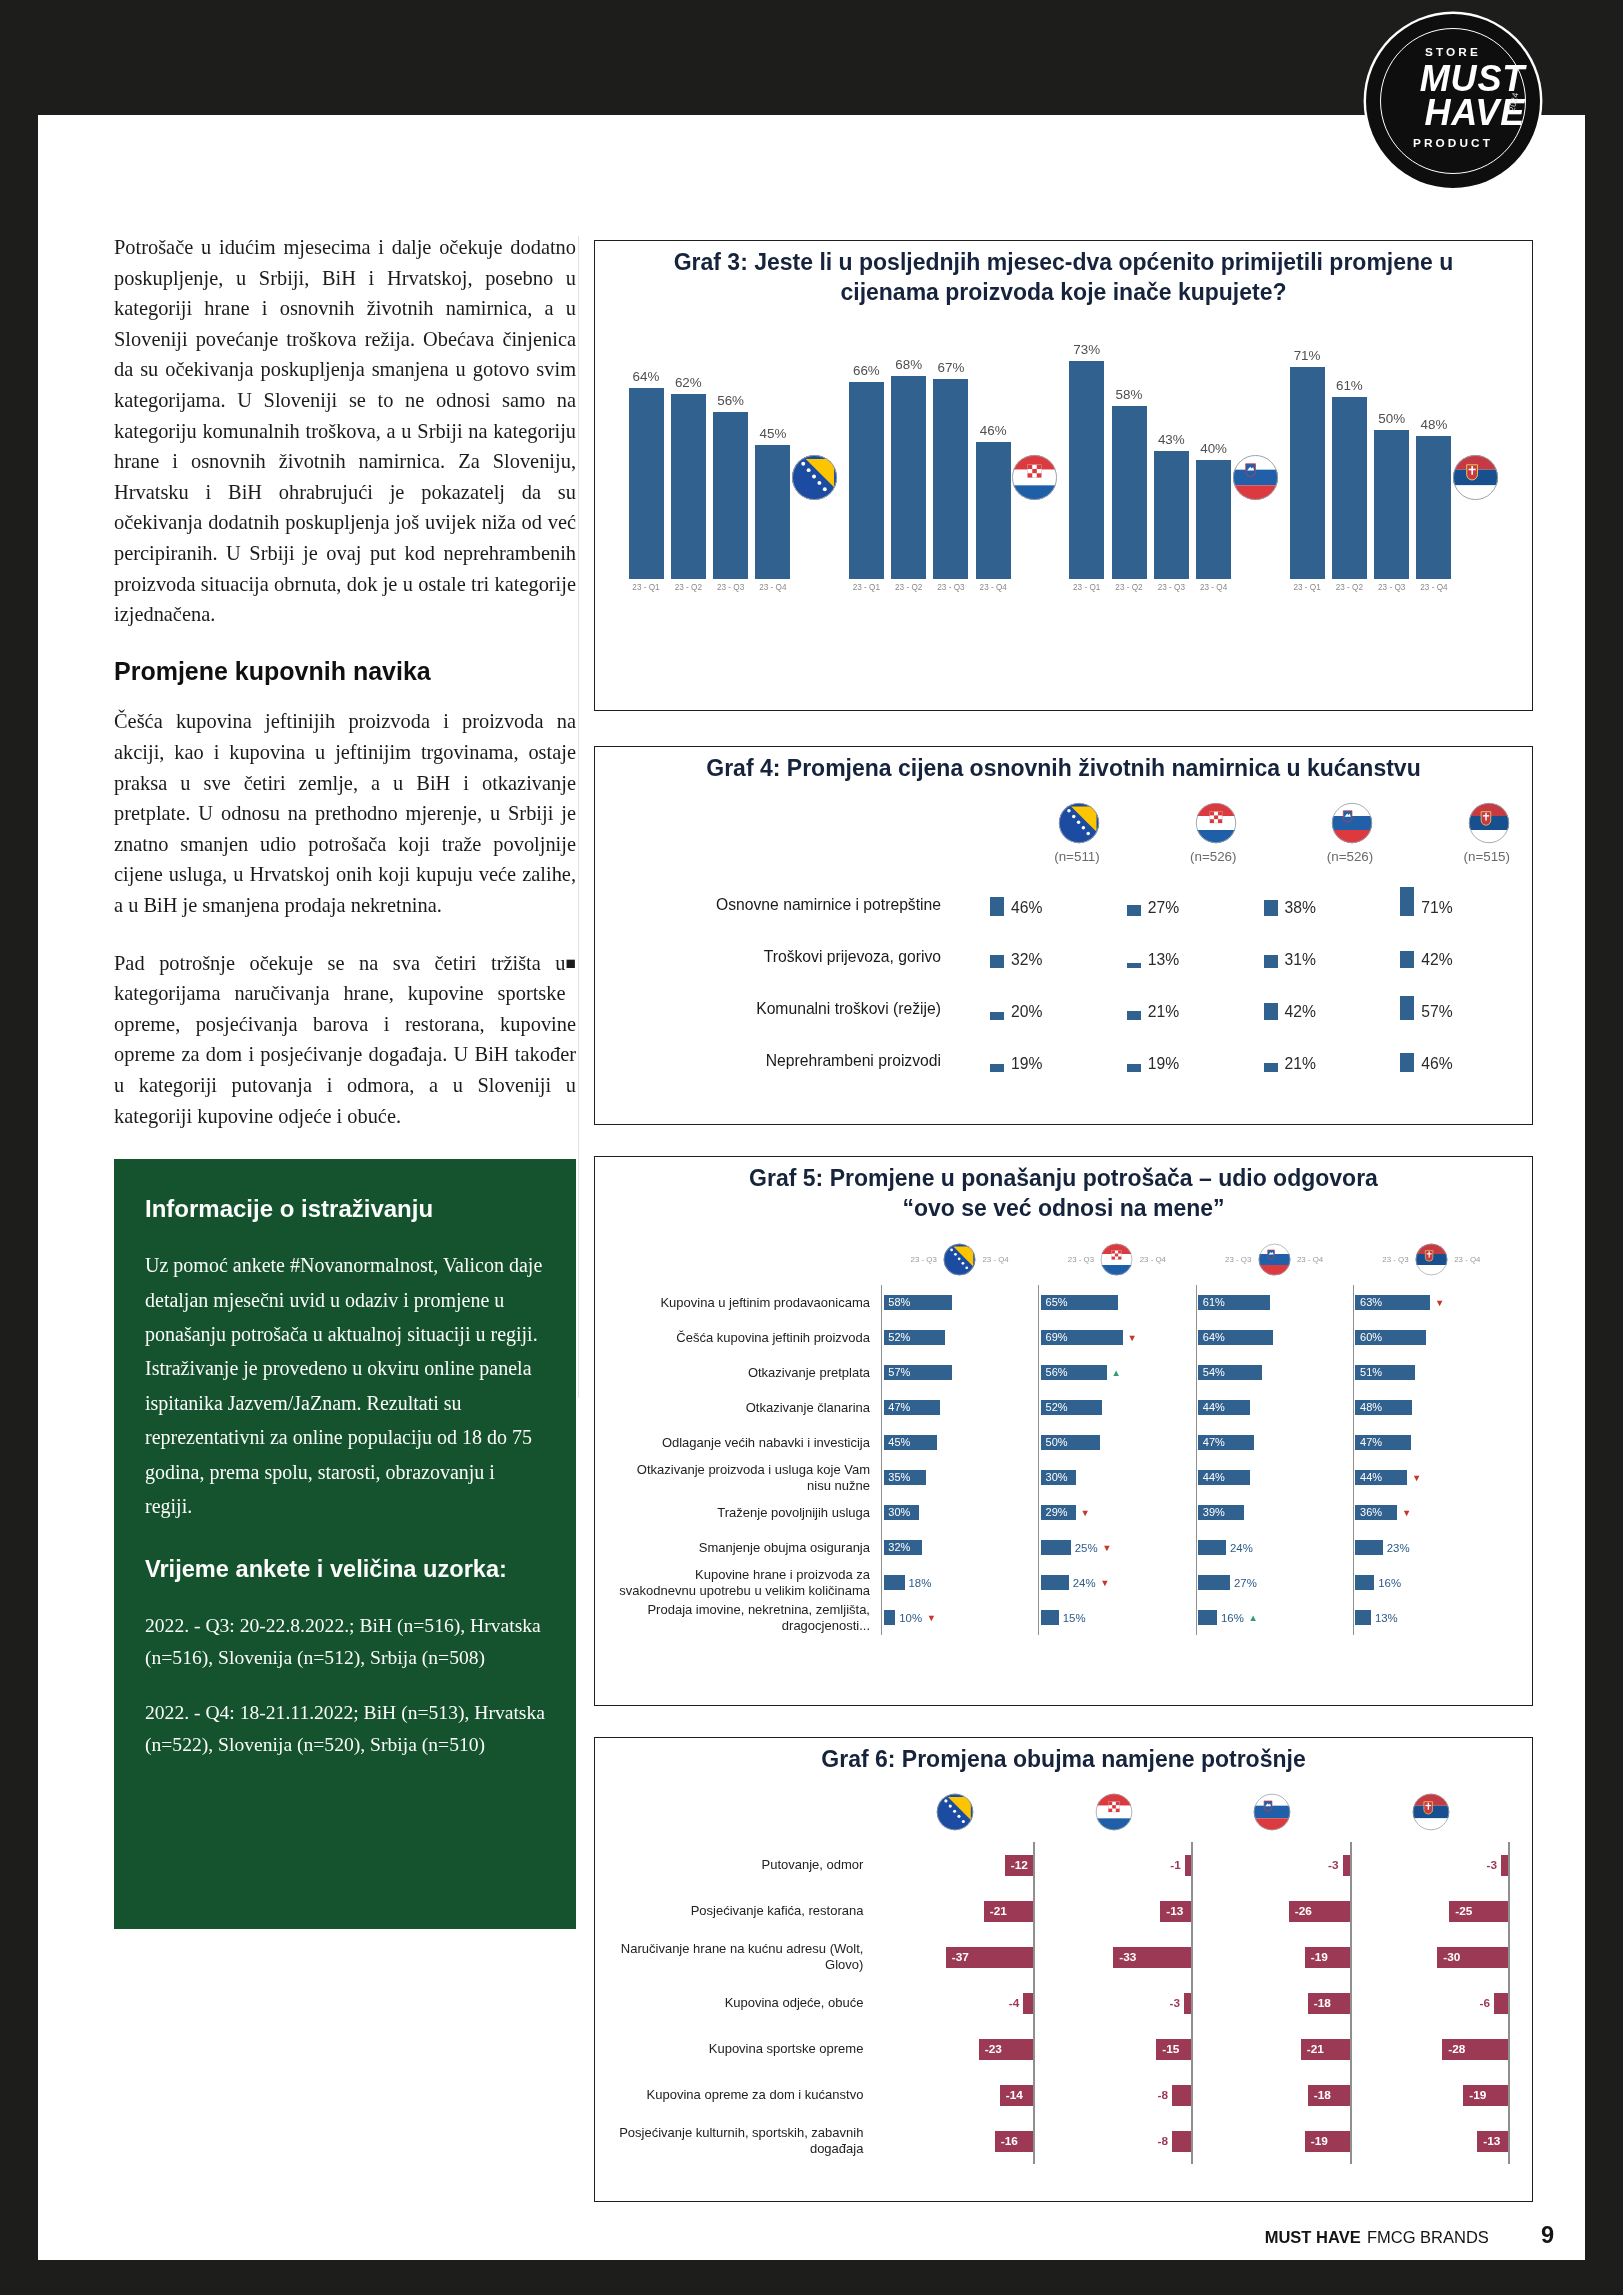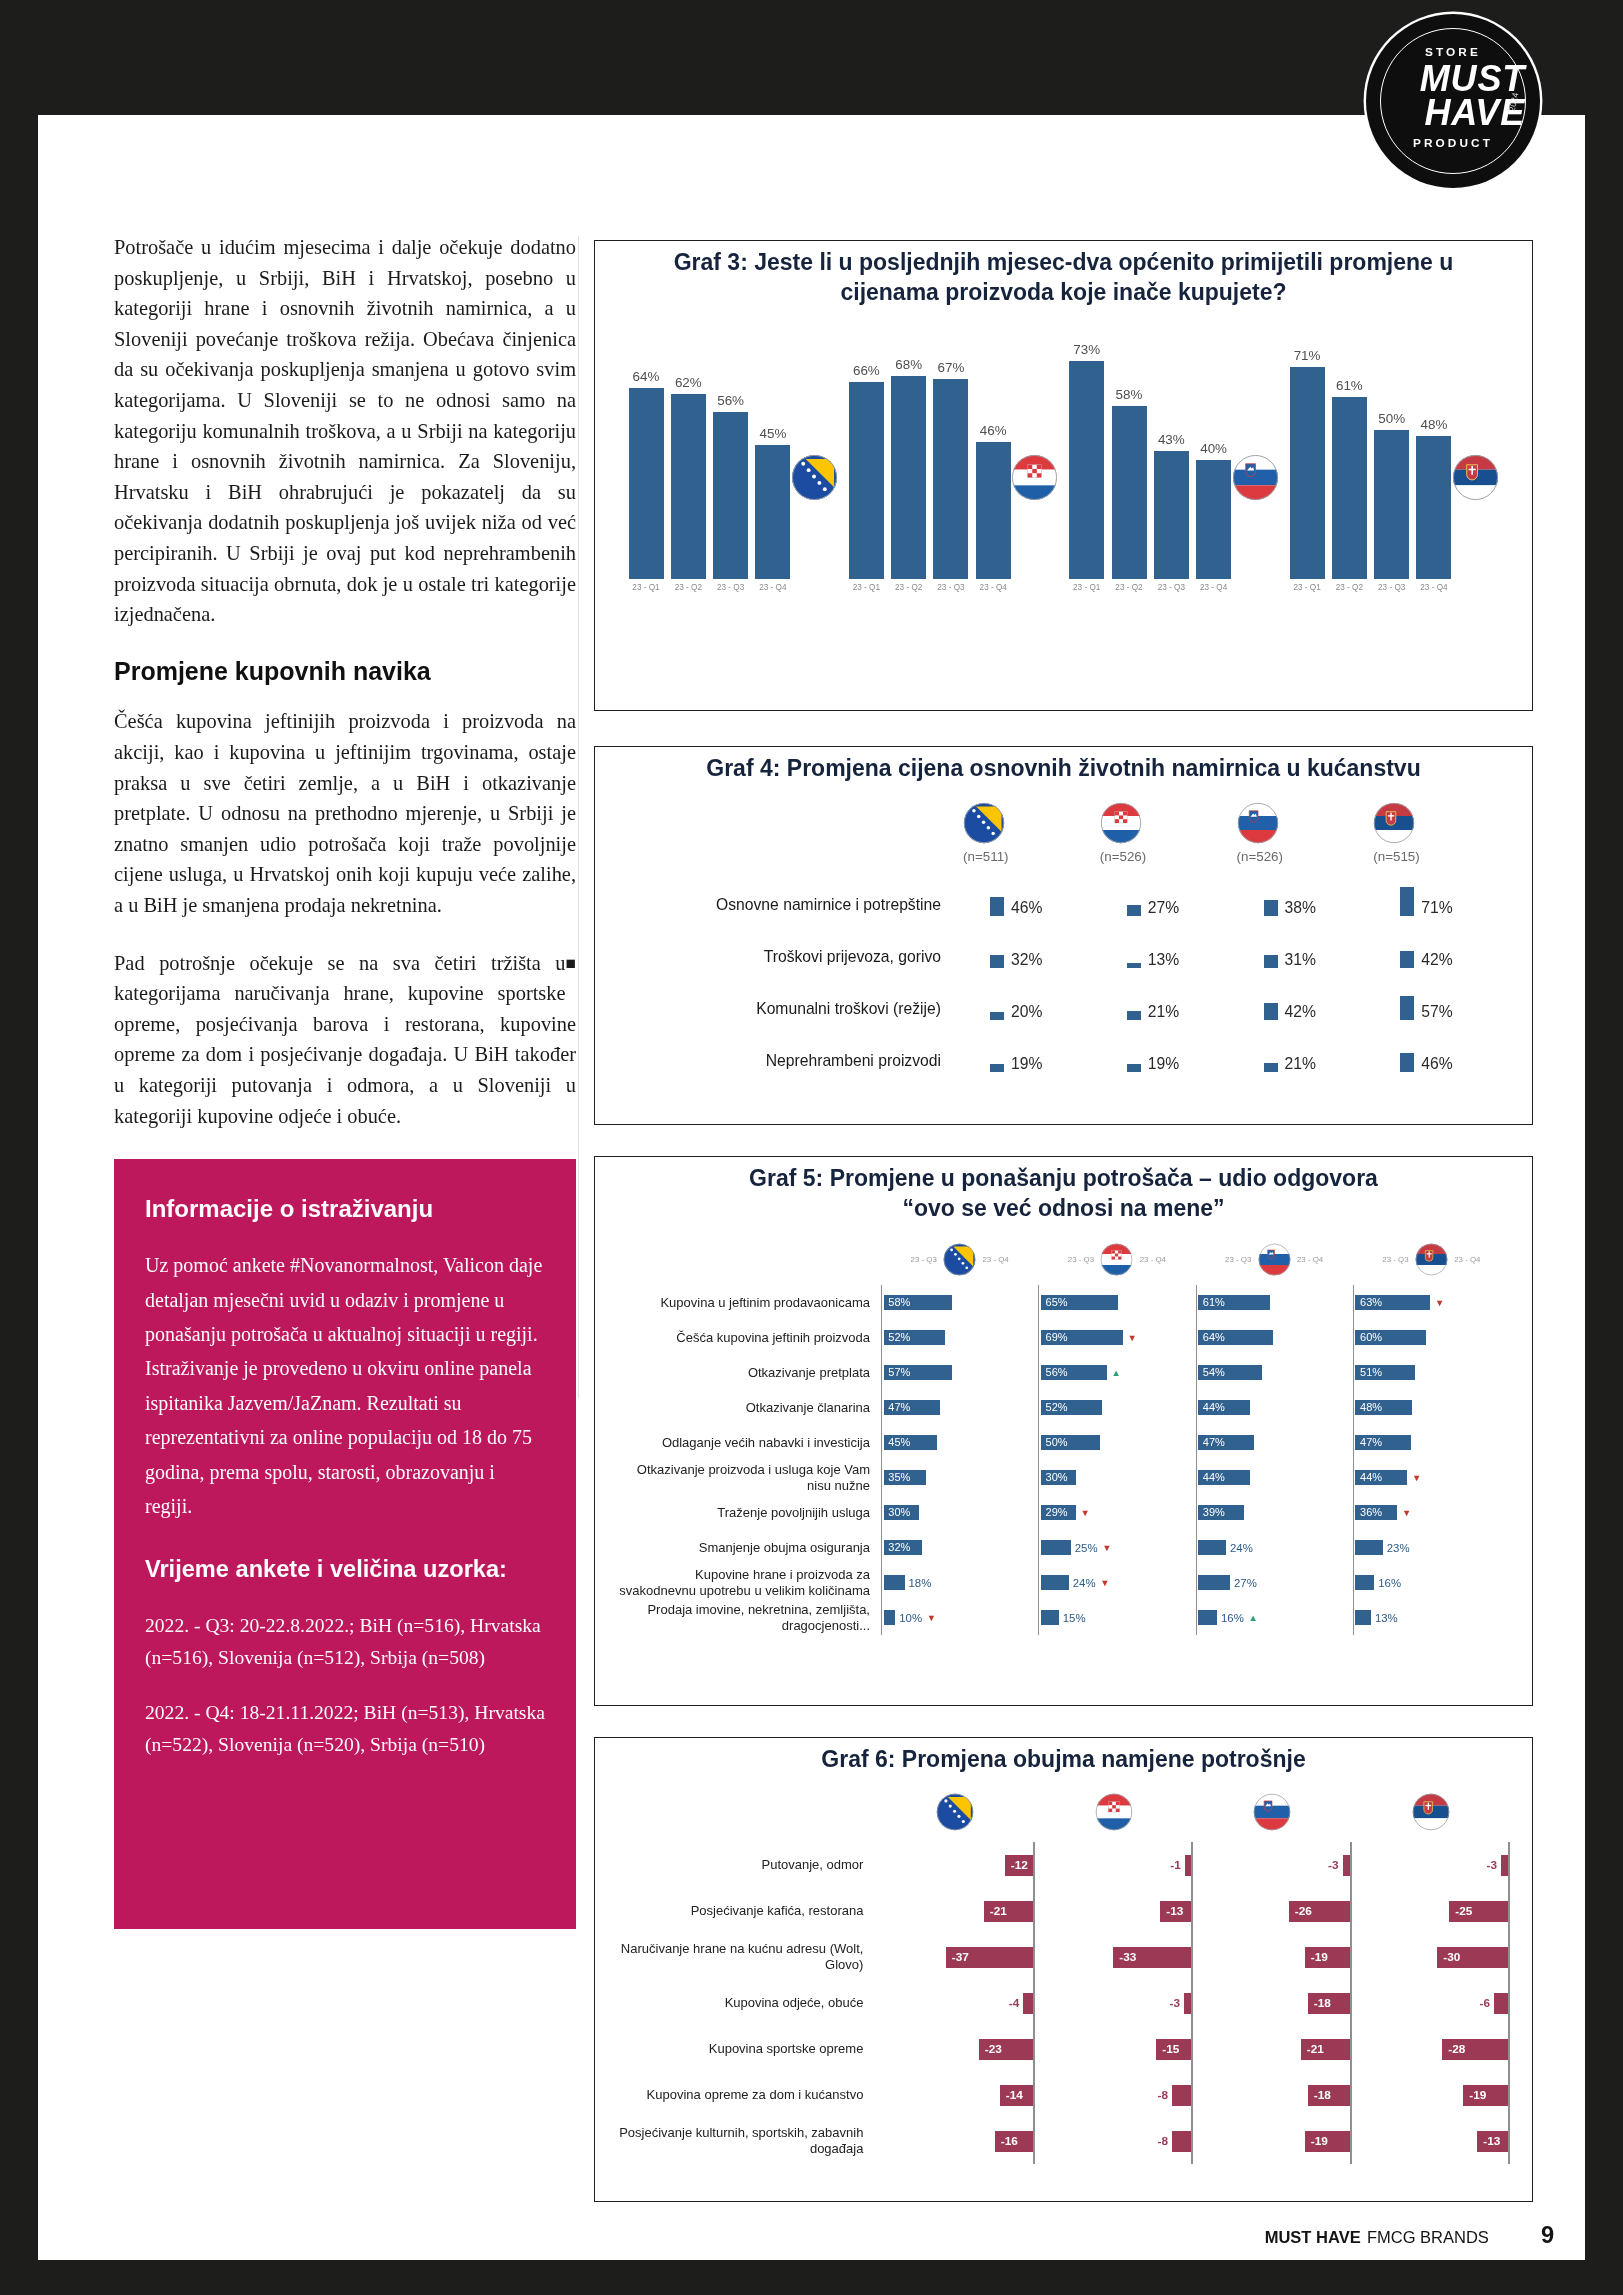--- a/index.html
+++ b/index.html
@@ -26,21 +26,21 @@
 
   
   .left-col { position:absolute; left:114px; top:232px; width:462px; color:#1b1b1b; }
   .left-col p.body { font-size:20.4px; line-height:1.5; text-align:justify; margin-bottom:27px; }
   .left-col h2 { font-family:"Liberation Sans", sans-serif; font-size:25px; font-weight:700; color:#101010;
                  margin:3.1px 0 20.4px; }
   .end-mark { float:right; font-size:17.3px; line-height:31px; }
   .col-divider { position:absolute; left:578px; top:236px; width:0.8px; height:1162px; background:#e0e0e0; }
 
   
-  .infobox { background:#be185d; color:#fdfdfd; padding:36px 31px; margin-top:28px; min-height:770px; }
+  .infobox { background:#14532d; color:#fdfdfd; padding:36px 31px; margin-top:28px; min-height:770px; }
   .infobox h3 { font-family:"Liberation Sans", sans-serif; font-size:24px; font-weight:700; margin-bottom:25px; }
   .infobox .ib-body { font-size:20px; line-height:1.72; margin-bottom:31px; }
   .infobox h4 { font-family:"Liberation Sans", sans-serif; font-size:23.6px; font-weight:700; line-height:1.35;
                 margin-bottom:23.6px; }
   .infobox .ib-sample { font-size:19.6px; line-height:1.62; margin-bottom:23.6px; }
 
   
   .charts { position:absolute; left:594px; top:240px; width:939px; font-family:"Liberation Sans", sans-serif; }
   .panel { border:1.6px solid #1f1f1f; background:#fff; padding:3px 22px; overflow:hidden; }
   .panel-title { font-weight:700; font-size:23px; color:#16233c; text-align:center; line-height:1.32;
@@ -57,21 +57,21 @@
   .g3-group { display:flex; flex-direction:row; align-items:center; }
   .g3-bars { display:flex; align-items:flex-end; gap:6.3px; height:245px; }
   .g3-col { display:flex; flex-direction:column; align-items:center; justify-content:flex-end; width:36px; }
   .g3-val { font-size:13.4px; color:#4f4f4f; margin-bottom:3.1px; white-space:nowrap; }
   .g3-bar { width:35px; background:#31618f; }
   .g3-tick { font-size:8.2px; color:#8a8a8a; margin-top:4.7px; white-space:nowrap; }
   .g3-flag { margin-top:15.7px; }
 
   
   .g4-grid { display:grid; grid-template-columns:346px repeat(4,1fr); align-items:end; }
-  .g4-head { text-align:left; padding-bottom:11px; align-self:end; }
+  .g4-head { text-align:right; padding-bottom:11px; align-self:end; }
   .g4-n { font-size:13.4px; color:#6a6a6a; margin-top:1.6px; }
   .g4-label { font-size:15.7px; color:#1a1a1a; text-align:right; padding:0 22px 12.6px 0; }
   .g4-cell { display:flex; align-items:flex-end; gap:7px; height:52px; padding:0 0 11px 27px; }
   .g4-bar { width:14px; background:#31618f; }
   .g4-val { font-size:15.7px; color:#2a2a2a; line-height:1; }
 
   
   .g5-grid { display:grid; grid-template-columns:264px repeat(4,1fr); }
   .g5-head { display:flex; align-items:center; justify-content:center; gap:6.3px; padding-bottom:9.4px; }
   .g5-wave { font-size:7.9px; color:#9a9a9a; white-space:nowrap; }

